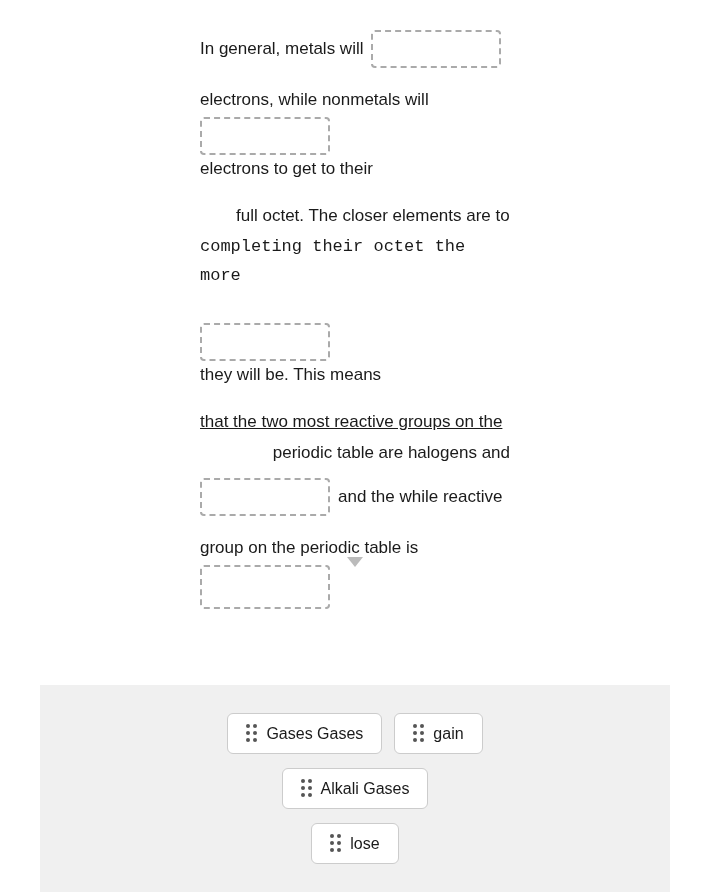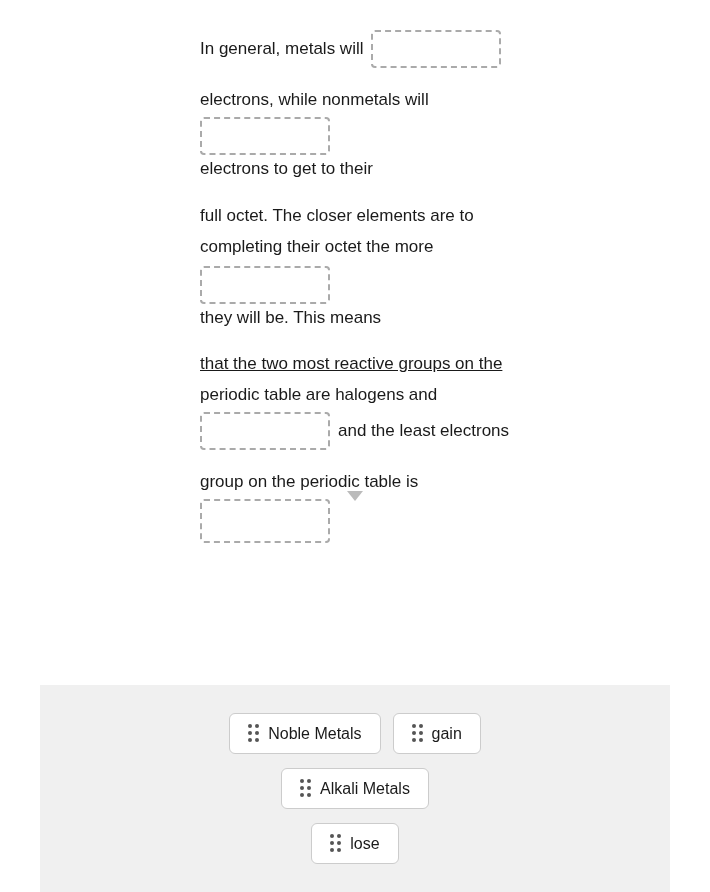--- a/index.html
+++ b/index.html
@@ -147,46 +147,46 @@
     <div class="paragraph-row" style="">
       <span class="section-text"> electrons, while nonmetals will</span>
     </div>
 
     <div class="paragraph-row" style="margin-bottom:18px;">
       <div class="drop-box drop-box-small"></div>
       <span style="display:inline-block;width:8px;"></span>
       <span class="section-text">electrons to get to their</span>
     </div>
 
-    <div class="paragraph-row" style="margin-bottom:2px;">
+    <div class="paragraph-row" style="margin-bottom:2px;margin-left:36px;">
       <span class="section-text">full octet. The closer elements are to</span>
     </div>
 
-    <div class="paragraph-row" style="margin-bottom:4px;">
+    <div class="paragraph-row" style="margin-bottom:33px;font-family:Liberation Mono, monospace;">
       <span class="section-text">completing their octet the more</span>
     </div>
 
     <div class="paragraph-row" style="margin-bottom:18px;">
       <div class="drop-box drop-box-small"></div>
       <span style="display:inline-block;width:8px;"></span>
       <span class="section-text">they will be. This means</span>
     </div>
 
     <div class="paragraph-row" style="margin-bottom:2px;text-decoration:underline;">
       <span class="section-text">that the two most reactive groups on the</span>
     </div>
 
-    <div class="paragraph-row" style="margin-bottom:2px;">
+    <div class="paragraph-row" style="margin-bottom:10px;justify-content:flex-end;">
       <span class="section-text">periodic table are halogens and</span>
     </div>
 
     <div class="paragraph-row" style="margin-bottom:18px;">
       <div class="drop-box drop-box-small"></div>
       <span style="display:inline-block;width:8px;"></span>
-      <span class="section-text">and the least electrons</span>
+      <span class="section-text">and the while reactive</span>
     </div>
 
     <div class="paragraph-row" style="margin-bottom:2px;">
       <span class="section-text">group on the periodic table is</span>
     </div>
 
     <div style="position:relative; margin-bottom: 10px;">
       <div class="standalone-box"></div>
       <div class="caret-indicator"></div>
     </div>
@@ -198,21 +198,21 @@
     <div class="token-row">
       <div class="token-chip">
         <div class="drag-icon">
           <span></span>
             <span></span>
           <span></span>
             <span></span>
           <span></span>
             <span></span>
         </div>
-        <span>Noble Metals</span>
+        <span>Gases Gases</span>
       </div>
       <div class="token-chip">
         <div class="drag-icon">
           <span></span>
             <span></span>
           <span></span>
             <span></span>
           <span></span>
             <span></span>
         </div>
@@ -223,21 +223,21 @@
     <div class="token-row">
       <div class="token-chip">
         <div class="drag-icon">
           <span></span>
             <span></span>
           <span></span>
             <span></span>
           <span></span>
             <span></span>
         </div>
-        <span>Alkali Metals</span>
+        <span>Alkali Gases</span>
       </div>
     </div>
 
     <div class="token-row">
       <div class="token-chip">
         <div class="drag-icon">
           <span></span>
             <span></span>
           <span></span>
             <span></span>

